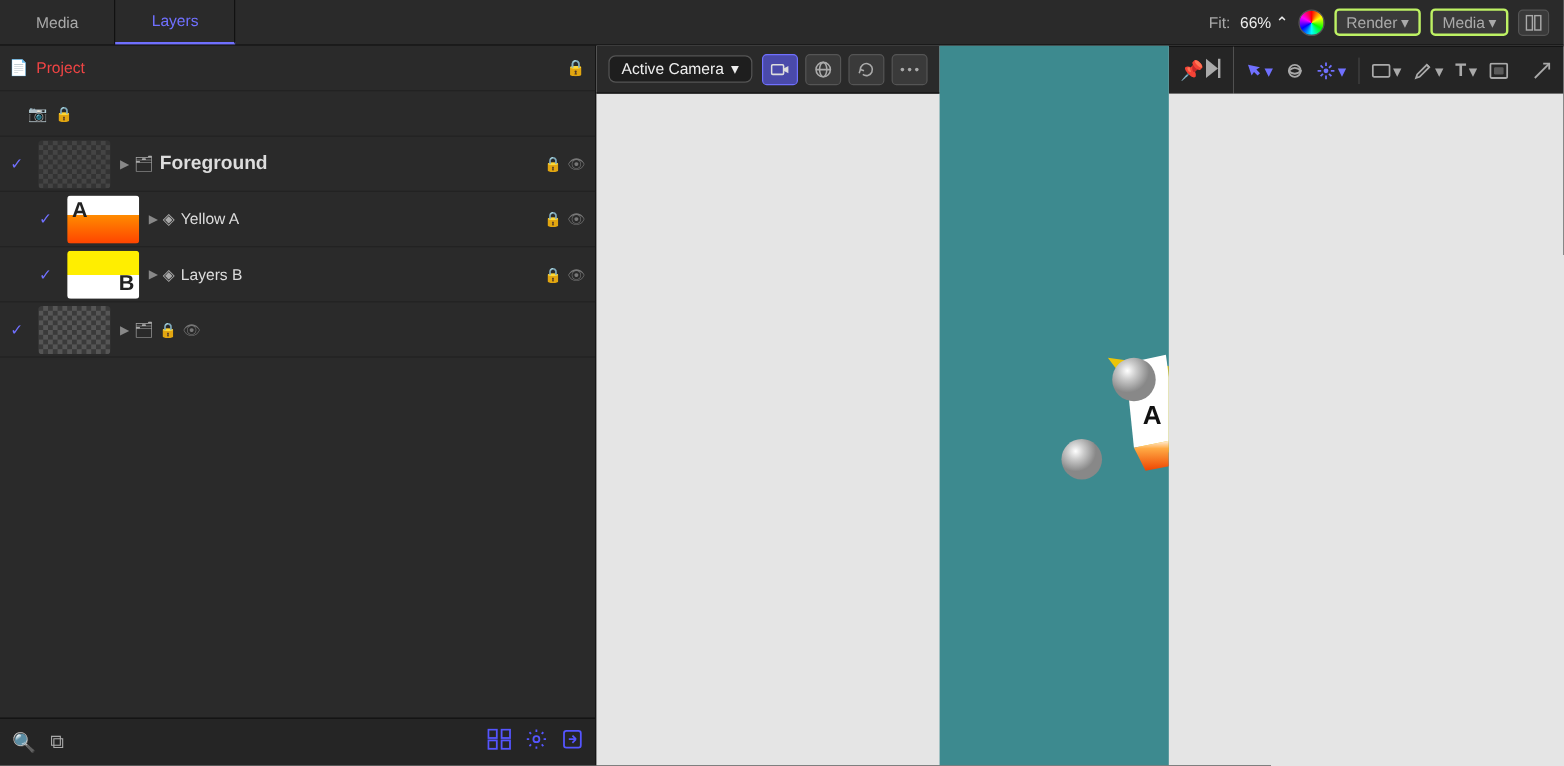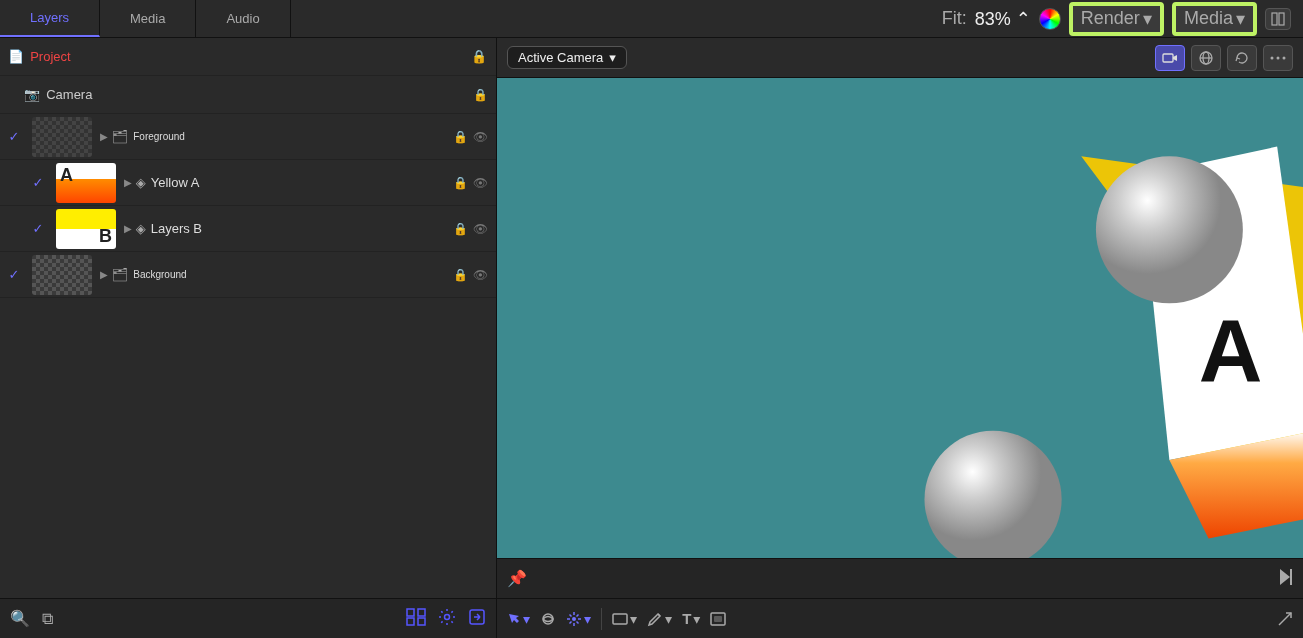--- a/index.html
+++ b/index.html
@@ -40,25 +40,25 @@
     }
     .top-bar-right {
       margin-left: auto;
       display: flex;
       align-items: center;
       gap: 8px;
       padding: 0 12px;
     }
     .top-bar-right span {
       color: #aaa;
-      font-size: 18px;
+      font-size: 13px;
     }
     .top-bar-btn {
       background: #3a3a3a;
-      border: 4px solid #bef264;
+      border: 2px solid #bef264;
       border-radius: 4px;
       color: #ccc;
       padding: 2px 8px;
       font-size: 12px;
       cursor: pointer;
       display: flex; align-items: center; gap: 3px;
     }
     .color-swatch {
       width: 22px; height: 22px;
       border-radius: 50%;
@@ -129,22 +129,22 @@
       color: #aaa;
       font-size: 13px;
       margin-right: 5px;
       flex-shrink: 0;
     }
     .layer-name {
       flex: 1;
       color: #ddd;
     }
     .layer-name.group {
-      font-size: 10px;
-      font-weight: 400;
+      font-size: 16px;
+      font-weight: 700;
     }
     .layer-right-icons {
       display: flex; gap: 4px;
       color: #777; font-size: 12px;
     }
 
     
     .project-row {
       display: flex;
       align-items: center;
@@ -187,21 +187,20 @@
       color: #aaa;
       cursor: pointer;
       font-size: 16px;
     }
     .lbtn.blue { color: #5555ff; }
 
     
     .right-panel {
       flex: 1;
       display: flex;
-      flex-direction: column;
       background: #e5e5e5;
     }
 
     .canvas-topbar {
       height: 40px;
       background: #2a2a2a;
       border-bottom: 1px solid #111;
       display: flex;
       align-items: center;
       padding: 0 10px;
@@ -312,26 +311,25 @@
     }
     .thumb-bg {
       background: repeating-conic-gradient(#555 0% 25%, #3a3a3a 0% 50%) 0 0 / 8px 8px;
       width: 100%; height: 100%;
     }
   </style>
 </head>
 <body>
 
 <div class="top-bar">
+  <div class="tab">Media</div>
   <div class="tab active">Layers</div>
-  <div class="tab">Media</div>
-  <div class="tab">Audio</div>
   <div class="top-bar-right">
     <span>Fit:</span>
-    <span style="color:#eee; cursor:pointer;">83% ⌃</span>
+    <span style="color:#eee; cursor:pointer;">66% ⌃</span>
     <div class="color-swatch"></div>
     <div class="top-bar-btn">
       <span>Render</span> 
         <span>▾</span>
     </div>
     <div class="top-bar-btn">
       <span>Media</span> 
         <span>▾</span>
     </div>
     <div class="window-btn">
@@ -348,21 +346,20 @@
   <div class="left-panel">
 
     <div class="project-row">
       <span class="project-icon">📄</span>
       <span class="project-name">Project</span>
       <span class="project-lock">🔒</span>
     </div>
 
     <div class="camera-row">
       <span class="camera-icon">📷</span>
-      <span class="camera-name">Camera</span>
       <span style="color:#777;font-size:12px;">🔒</span>
     </div>
 
     <div class="layers-list">
 
       <div class="layer-row">
         <div class="layer-check">✓</div>
         <div class="layer-thumb">
           <div class="thumb-group"></div>
         </div>
@@ -403,21 +400,20 @@
         </div>
       </div>
 
       <div class="layer-row">
         <div class="layer-check">✓</div>
         <div class="layer-thumb">
           <div class="thumb-bg"></div>
         </div>
         <span class="layer-arrow">▶</span>
         <span class="layer-icon">🗂</span>
-        <span class="layer-name group">Background</span>
         <div class="layer-right-icons">
           <span>🔒</span>
           <span>👁</span>
         </div>
       </div>
 
     </div>
 
     <div class="left-bottom">
       <span class="lbtn">🔍</span>

